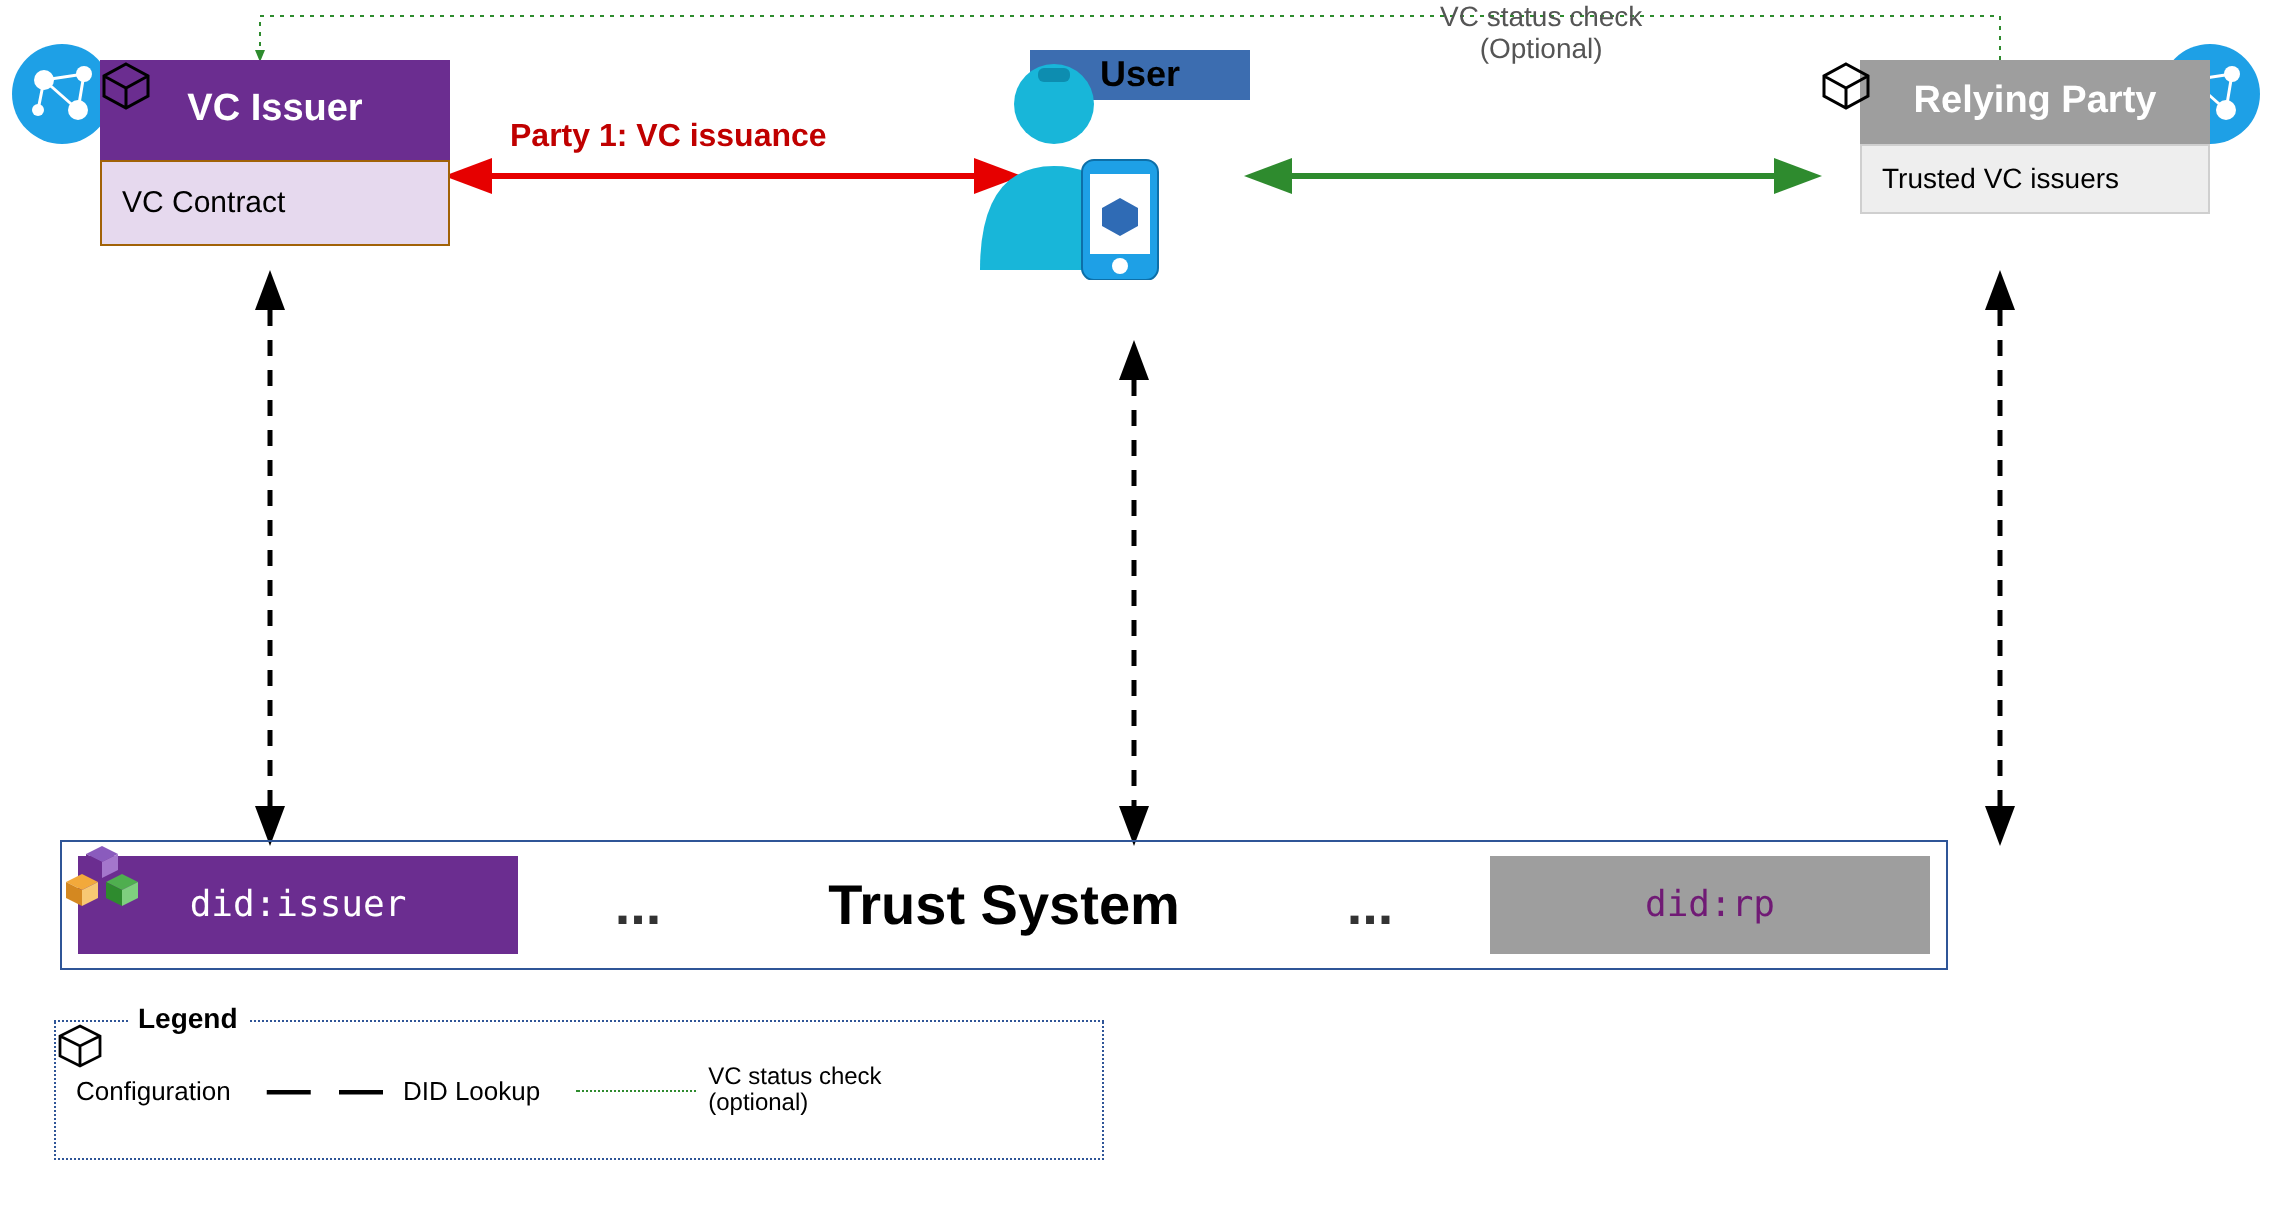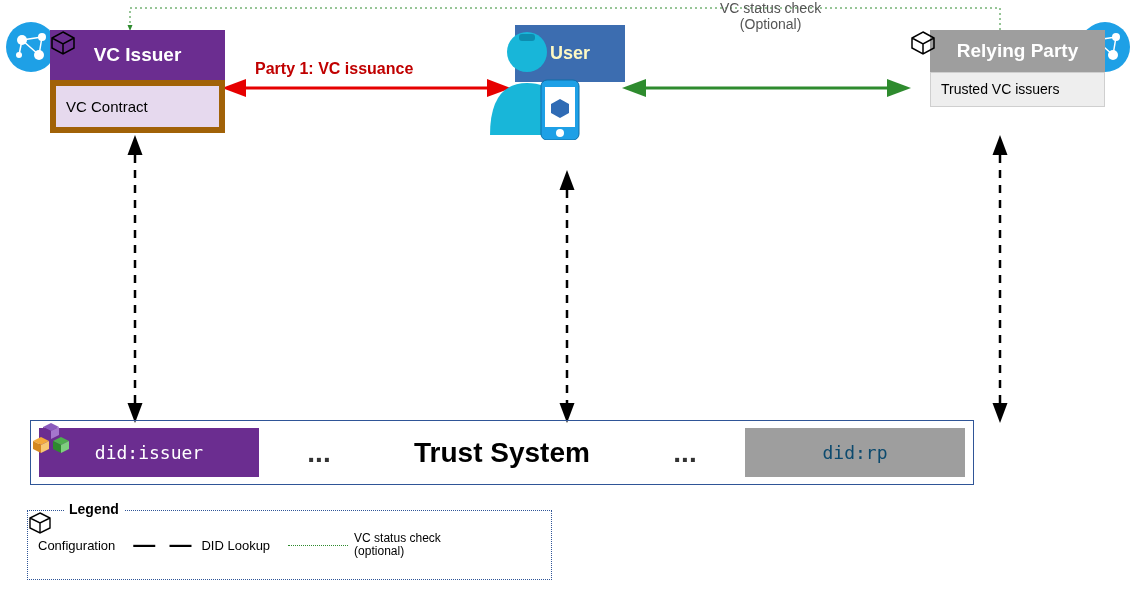--- a/index.html
+++ b/index.html
@@ -1,33 +1,33 @@
 <!DOCTYPE html>
 <html><head>
 <meta charset="utf-8">
 <style>
   *{box-sizing:border-box;margin:0;padding:0;}
   body{font-family:"Segoe UI",Arial,sans-serif;background:#fff;width:1139px;height:605px;position:relative;}
   .stage{position:relative;width:1139px;height:605px;}
   .abs{position:absolute;}
   .vc-issuer{left:50px;top:30px;width:175px;}
   .vc-issuer .hdr{background:#6b2d90;color:#fff;font-weight:bold;font-size:19px;padding:14px 12px;text-align:center;}
-  .vc-issuer .body{background:#e6d9ee;border:6px solid #a16207;padding:12px 10px;display:flex;align-items:center;gap:8px;font-size:15px;}
+  .vc-issuer .body{background:#e6d9ee;border:1px solid #a16207;padding:12px 10px;display:flex;align-items:center;gap:8px;font-size:15px;}
   .relying{left:910px;top:30px;width:195px;padding-left:20px;}
   .relying .hdr{background:#9e9e9e;color:#fff;font-weight:bold;font-size:19px;padding:10px 12px;text-align:center;}
   .relying .body{background:#eee;border:1px solid #cfcfcf;padding:8px 10px;display:flex;align-items:center;gap:8px;font-size:14px;line-height:1.2;}
   .userbox{left:475px;top:25px;width:190px;text-align:center;}
-  .userlabel{background:#3c6db0;color:#fef9c3;font-weight:bold;font-size:18px;padding:18px 0;width:110px;margin:0 auto;text-align:center;}
+  .userlabel{background:#3c6db0;color:#000000;font-weight:bold;font-size:18px;padding:2px 0;width:110px;margin:0 auto;text-align:center;}
   .flowlbl{font-weight:bold;font-size:16px;}
   .flow1{left:255px;top:60px;color:#c00000;}
   .flow2{left:660px;top:60px;color:#2e8b2e;}
   .status-lbl{left:720px;top:0px;font-size:14px;text-align:center;color:#555;}
   .trust-box{left:30px;top:420px;width:944px;height:65px;border:1.5px solid #2f5597;display:flex;align-items:center;}
   .did-issuer{background:#6b2d90;color:#fff;font-family:Consolas,monospace;font-size:18px;padding:14px 0;width:220px;text-align:center;margin-left:8px;}
-  .did-rp{background:#9e9e9e;color:#0c4a6e;font-family:Consolas,monospace;font-size:18px;padding:14px 0;width:220px;text-align:center;margin-right:8px;}
+  .did-rp{background:#9e9e9e;color:#701a75;font-family:Consolas,monospace;font-size:18px;padding:14px 0;width:220px;text-align:center;margin-right:8px;}
   .dots{font-size:28px;font-weight:bold;color:#333;flex:0 0 120px;text-align:center;}
   .trust-mid{flex:1;text-align:center;font-weight:bold;font-size:28px;display:flex;align-items:center;justify-content:center;gap:8px;}
   .legend{left:27px;top:510px;width:525px;border:1px dotted #2f5597;height:70px;}
   .legend .title{position:absolute;top:-10px;left:8px;background:#fff;padding:0 5px;font-weight:bold;font-size:14px;margin-left:28px;}
   .legend-row{display:flex;align-items:center;height:100%;padding:0 10px;gap:18px;font-size:13px;}
   .legend-item{display:flex;align-items:center;gap:6px;}
   .legend-dash{font-weight:bold;font-size:22px;letter-spacing:4px;}
   .legend-dotline{width:60px;border-top:1px dotted #2e8b2e;display:inline-block;}
   .legend-statustxt{font-size:12px;line-height:1.1;}
   svg{position:absolute;left:0;top:0;}

